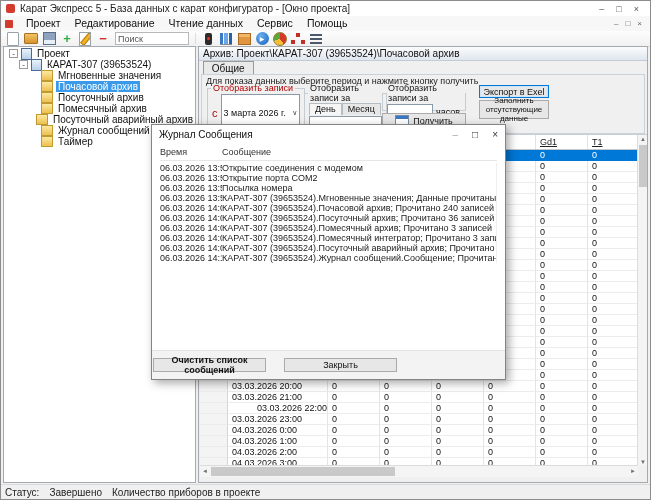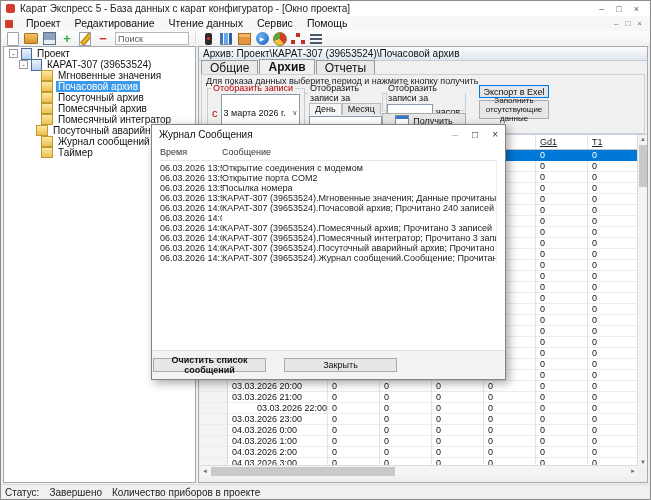--- a/index.html
+++ b/index.html
@@ -55,21 +55,21 @@
   .toggle{width:9px;height:9px;box-sizing:border-box;border:1px solid #9a9a9a;background:#fff;
           font-size:8px;line-height:7px;text-align:center;color:#333;margin:0 3px;flex:0 0 auto;}
   .tree-icon-device{width:9px;height:10px;border:1px solid #4a6a9a;background:linear-gradient(#eaf2fc,#b8d0ea);margin-right:3px;flex:0 0 auto;}
   .tree-icon-folder{width:10px;height:9px;border:1px solid #c09a30;background:linear-gradient(#fce9a0,#edc050);margin-right:3px;flex:0 0 auto;}
   .tree-label{padding:0 2px;line-height:11px;}
   .tree-label.selected{background:#3b99ea;color:#fff;}
   
   .band{position:absolute;left:0;top:0;right:0;height:13px;
         background:linear-gradient(#fbfcfd,#dfe6ee);border-bottom:1px solid #c3ccd6;
         font-size:10px;line-height:13px;padding-left:4px;white-space:nowrap;}
-  .tabs{position:absolute;left:2px;top:14px;height:14px;display:flex;align-items:flex-end;font-size:12px;}
+  .tabs{position:absolute;left:2px;top:14px;height:14px;display:flex;align-items:flex-end;font-size:10px;flex-direction:column;}
   .tab{padding:1px 8px;border:1px solid #9a9a9a;border-bottom:none;background:#e9e9e9;margin-right:1px;height:12px;line-height:12px;}
   .tab.active{background:#f0f0f0;font-weight:bold;height:13px;line-height:13px;}
   .ctrlbox{position:absolute;left:2px;top:27px;right:2px;height:58px;border:1px solid #c9d2d8;background:#f0f0f0;}
   .hint{position:absolute;left:4px;top:1px;font-size:9px;color:#222;}
   fieldset.grp{position:absolute;margin:0;padding:0;border:1px solid #c5ccd2;background:transparent;}
   fieldset.grp legend{font-size:9px;padding:0 2px;margin-left:3px;}
   .red{color:#b00000;}
   .grp-row{display:flex;align-items:center;gap:3px;margin:1px 4px;}
   .combo{display:flex;align-items:center;background:#fff;border:1px solid #8a9aa8;height:12px;font-size:9px;padding:12px 2px;flex:1;}
   .combo .cv{flex:1;white-space:nowrap;overflow:hidden;}
@@ -230,25 +230,20 @@
           <span class="tree-label">Посуточный архив</span>
         </div>
         <div class="tree-row" style="padding-left: 22px;">
           <span style="width: 15px;"></span>
           <span class="tree-icon-folder"></span>
           <span class="tree-label">Помесячный архив</span>
         </div>
         <div class="tree-row" style="padding-left: 22px;">
           <span style="width: 15px;"></span>
           <span class="tree-icon-folder"></span>
-          <span class="tree-label">Помесячный интегратор</span>
-        </div>
-        <div class="tree-row" style="padding-left: 22px;">
-          <span style="width: 15px;"></span>
-          <span class="tree-icon-folder"></span>
           <span class="tree-label">Посуточный аварийный архив</span>
         </div>
         <div class="tree-row" style="padding-left: 22px;">
           <span style="width: 15px;"></span>
           <span class="tree-icon-folder"></span>
           <span class="tree-label">Журнал сообщений</span>
         </div>
         <div class="tree-row" style="padding-left: 22px;">
           <span style="width: 15px;"></span>
           <span class="tree-icon-folder"></span>
@@ -665,20 +660,21 @@
         <div class="dlg-row">
           <span class="dlg-col-time">06.03.2026 13:58:30</span>
           <span class="msg">КАРАТ-307 (39653524).Мгновенные значения; Данные прочитаны</span>
         </div>
         <div class="dlg-row">
           <span class="dlg-col-time">06.03.2026 14:06:39</span>
           <span class="msg">КАРАТ-307 (39653524).Почасовой архив; Прочитано 240 записей</span>
         </div>
         <div class="dlg-row">
           <span class="dlg-col-time">06.03.2026 14:07:53</span>
+          <span class="msg">КАРАТ-307 (39653524).Посуточный архив; Прочитано 36 записей</span>
         </div>
         <div class="dlg-row">
           <span class="dlg-col-time">06.03.2026 14:08:02</span>
           <span class="msg">КАРАТ-307 (39653524).Помесячный архив; Прочитано 3 записей</span>
         </div>
         <div class="dlg-row">
           <span class="dlg-col-time">06.03.2026 14:08:11</span>
           <span class="msg">КАРАТ-307 (39653524).Помесячный интегратор; Прочитано 3 записей</span>
         </div>
         <div class="dlg-row">

